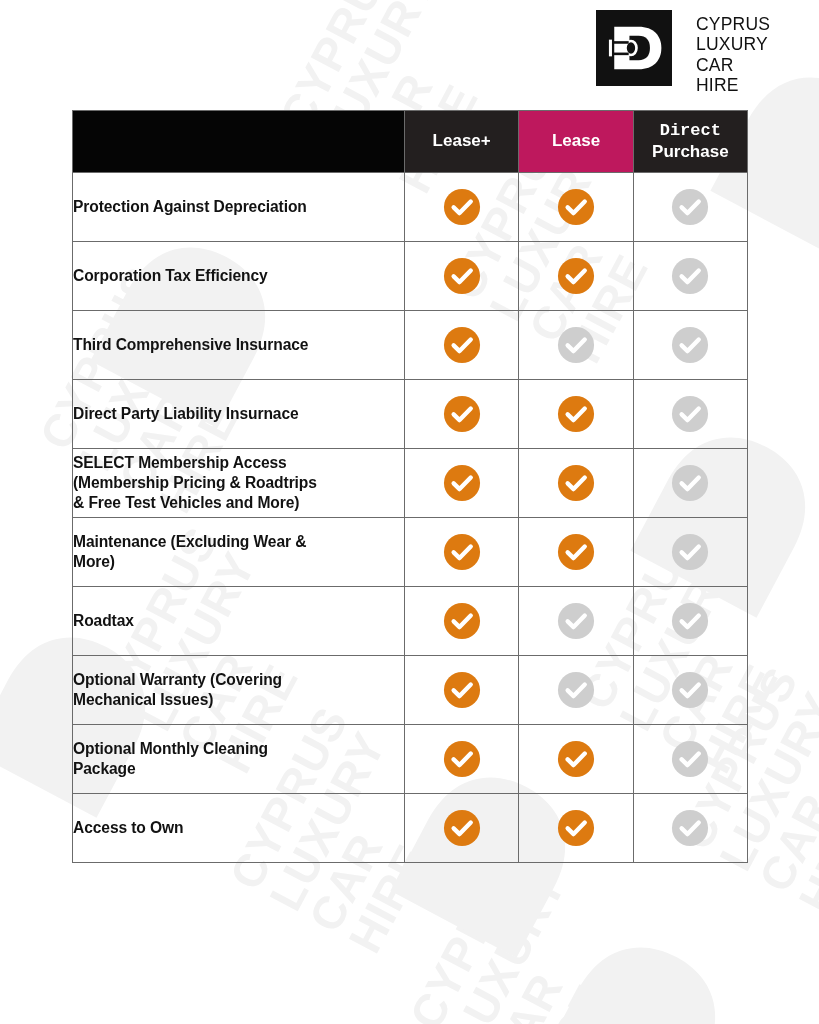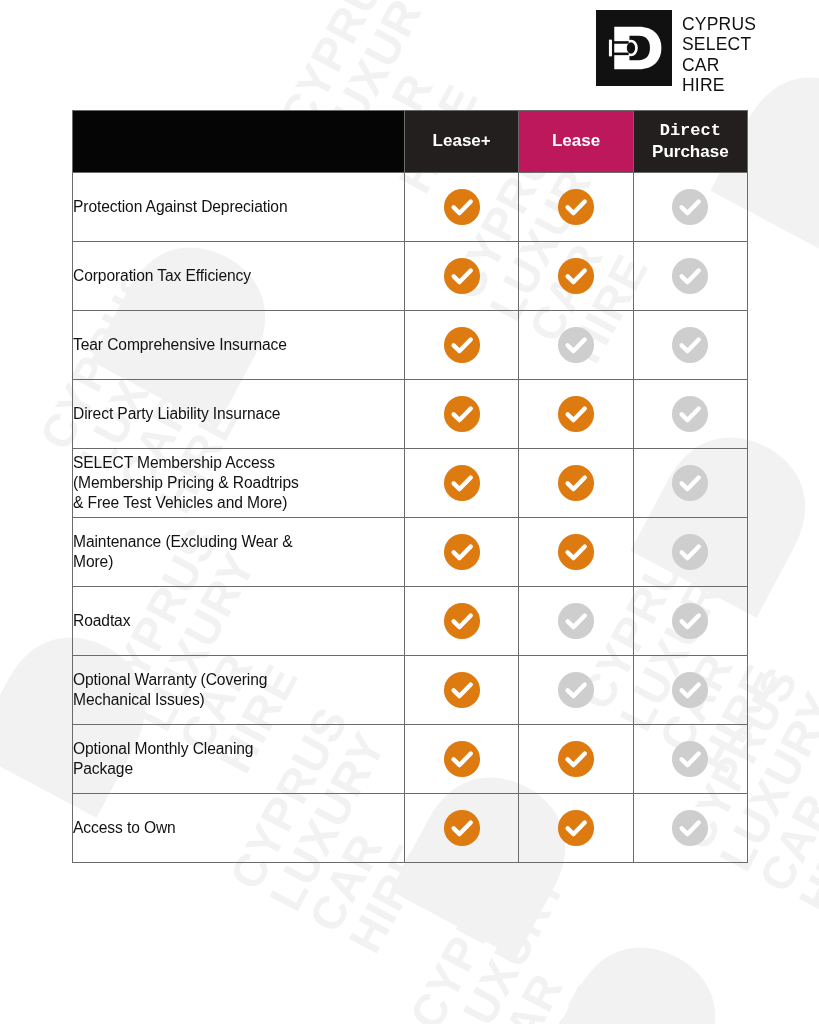--- a/index.html
+++ b/index.html
@@ -49,21 +49,21 @@
   }
   .wm-logo svg { width: 100%; height: 100%; display: block; }
 
   
   #brand {
     position: absolute;
     top: 10px;
     left: 596px;
     display: flex;
     align-items: flex-start;
-    gap: 10px;
+    gap: 24px;
     z-index: 3;
   }
   #brand-mark {
     width: 76px;
     height: 76px;
     background: #111111;
     display: block;
     flex: 0 0 auto;
   }
   #brand-mark svg { width: 100%; height: 100%; display: block; }
@@ -113,21 +113,21 @@
     padding: 4px 6px;
   }
   th.head-blank { background: #050505; border-right-color: #6b6b6b; }
   th.head-alt   { background: #231f1f; }
   th.head-dark  { background: #be185d; }
 
   td.feature-cell {
     background: transparent;
     padding: 12px 10px 12px 7px;
     font-size: 15.6px;
-    font-weight: 400;
+    font-weight: 700;
     line-height: 1.30;
     color: #121212;
     text-align: left;
     letter-spacing: -0.1px;
   }
   td.feature-cell .ftxt { display: block; }
 
   td.mark-cell {
     background: transparent;
     text-align: center;
@@ -220,21 +220,21 @@
         <path d="M44 34 L56 34 C66 34 71 40 71 50 C71 60 66 66 56 66 L44 66 Z" fill="#111111"></path>
         <ellipse cx="46" cy="50" rx="9" ry="11" fill="#ffffff"></ellipse>
         <ellipse cx="46" cy="50" rx="5.5" ry="7.5" fill="#111111"></ellipse>
         <rect x="17" y="41" width="26" height="3.4" fill="#111111"></rect>
         <rect x="17" y="56" width="26" height="3.4" fill="#111111"></rect>
         <rect x="17" y="39" width="4" height="22" fill="#ffffff"></rect>
       </svg>
     </div>
     <div id="brand-text">
       <span>CYPRUS</span>
-      <span>SELECT</span>
+      <span>LUXURY</span>
       <span>CAR</span>
       <span>HIRE</span>
     </div>
   </div>
 
   <table id="compare-table">
     <colgroup>
       <col class="c-feature">
       <col class="c-plan">
       <col class="c-plan">
@@ -285,21 +285,21 @@
                 <circle cx="20" cy="20" r="19" fill="#DD7A10"></circle>
                 <path d="M11.2 20.4 L17.4 26.4 L29.2 14.2" fill="none" stroke="#ffffff" stroke-width="4.6" stroke-linecap="round" stroke-linejoin="round"></path>
               </svg></span></td>
           <td class="mark-cell"><span class="check"><svg viewBox="0 0 40 40" xmlns="http://www.w3.org/2000/svg">
                 <circle cx="20" cy="20" r="19" fill="#CECECE"></circle>
                 <path d="M11.2 20.4 L17.4 26.4 L29.2 14.2" fill="none" stroke="#ffffff" stroke-width="4.6" stroke-linecap="round" stroke-linejoin="round"></path>
               </svg></span></td>
         </tr>
         <tr>
           <td class="feature-cell">
-            <span class="ftxt">Tear Comprehensive Insurnace</span>
+            <span class="ftxt">Third Comprehensive Insurnace</span>
           </td>
           <td class="mark-cell"><span class="check"><svg viewBox="0 0 40 40" xmlns="http://www.w3.org/2000/svg">
                 <circle cx="20" cy="20" r="19" fill="#DD7A10"></circle>
                 <path d="M11.2 20.4 L17.4 26.4 L29.2 14.2" fill="none" stroke="#ffffff" stroke-width="4.6" stroke-linecap="round" stroke-linejoin="round"></path>
               </svg></span></td>
           <td class="mark-cell"><span class="check"><svg viewBox="0 0 40 40" xmlns="http://www.w3.org/2000/svg">
                 <circle cx="20" cy="20" r="19" fill="#CECECE"></circle>
                 <path d="M11.2 20.4 L17.4 26.4 L29.2 14.2" fill="none" stroke="#ffffff" stroke-width="4.6" stroke-linecap="round" stroke-linejoin="round"></path>
               </svg></span></td>
           <td class="mark-cell"><span class="check"><svg viewBox="0 0 40 40" xmlns="http://www.w3.org/2000/svg">

